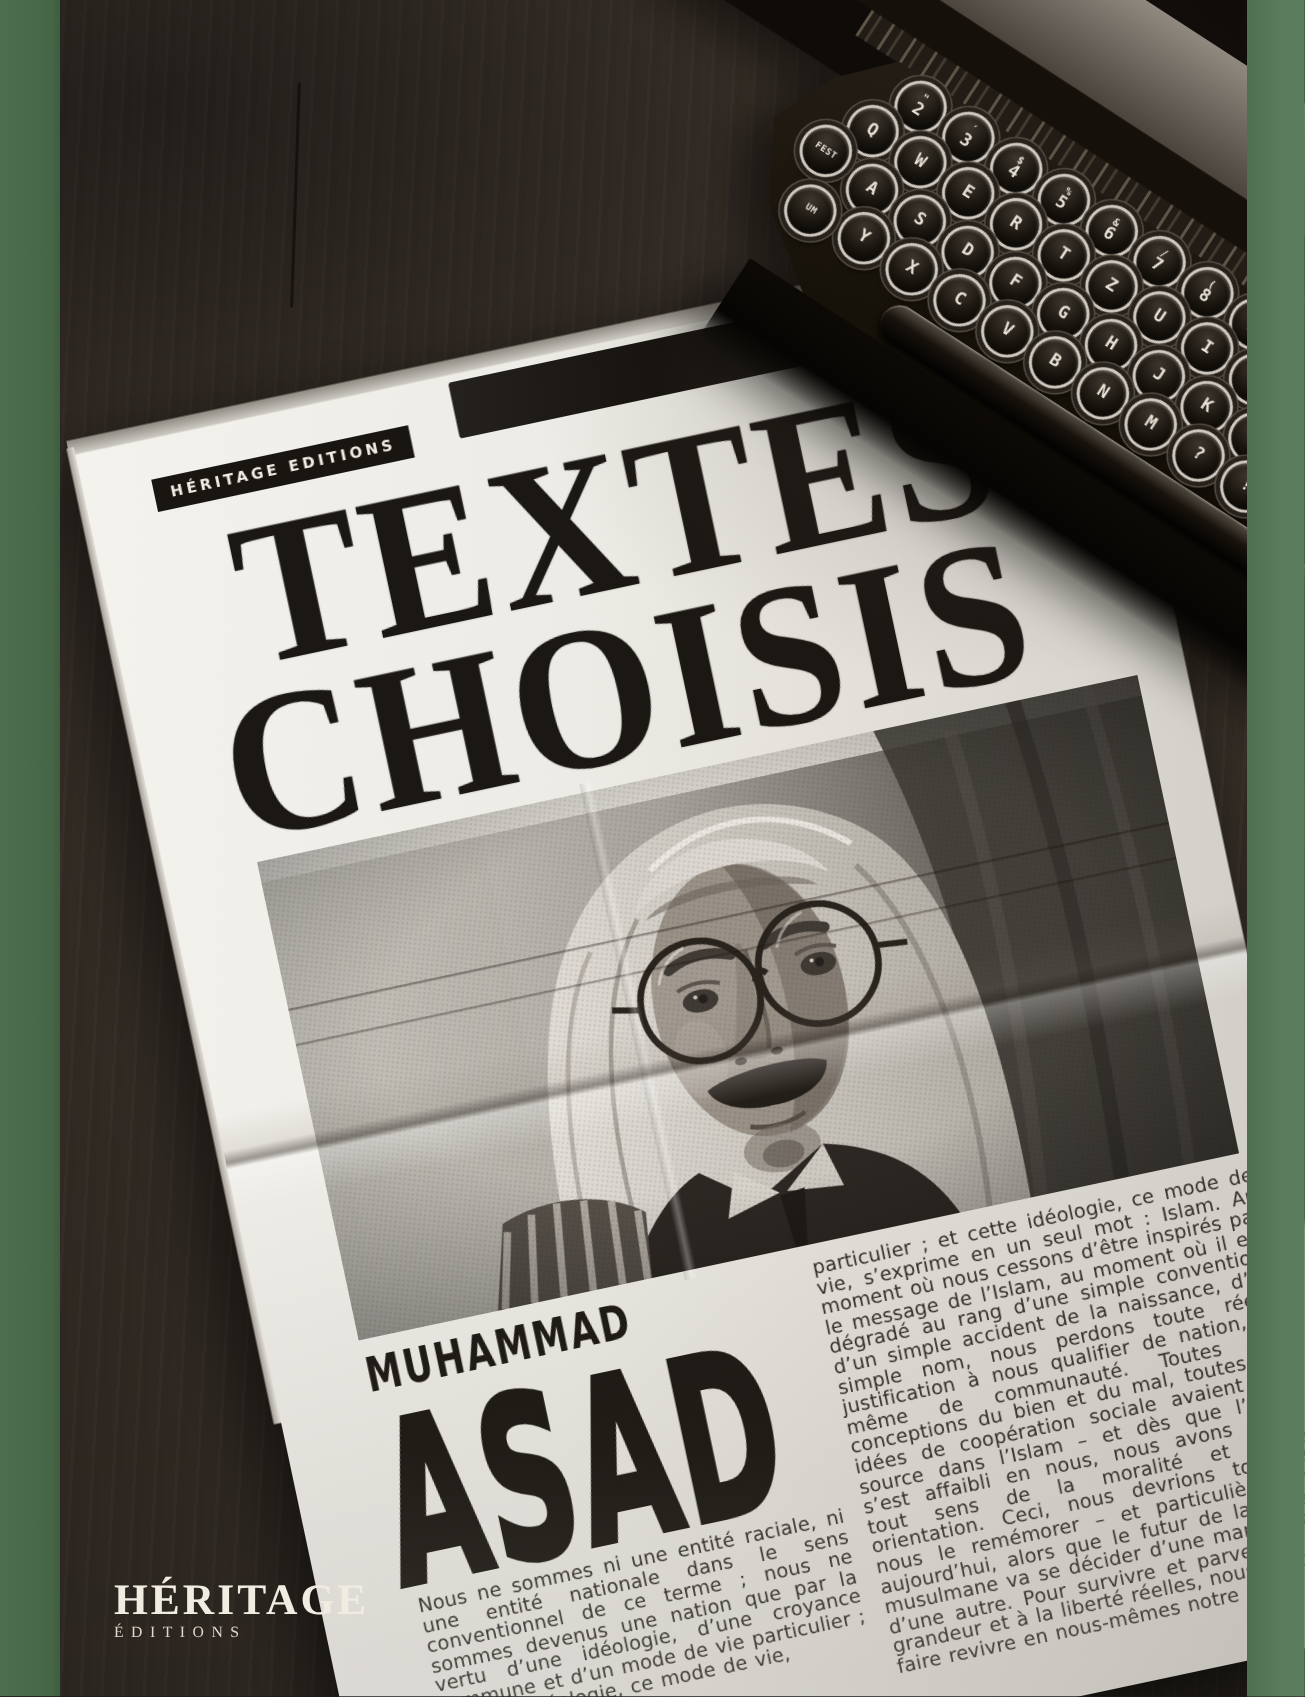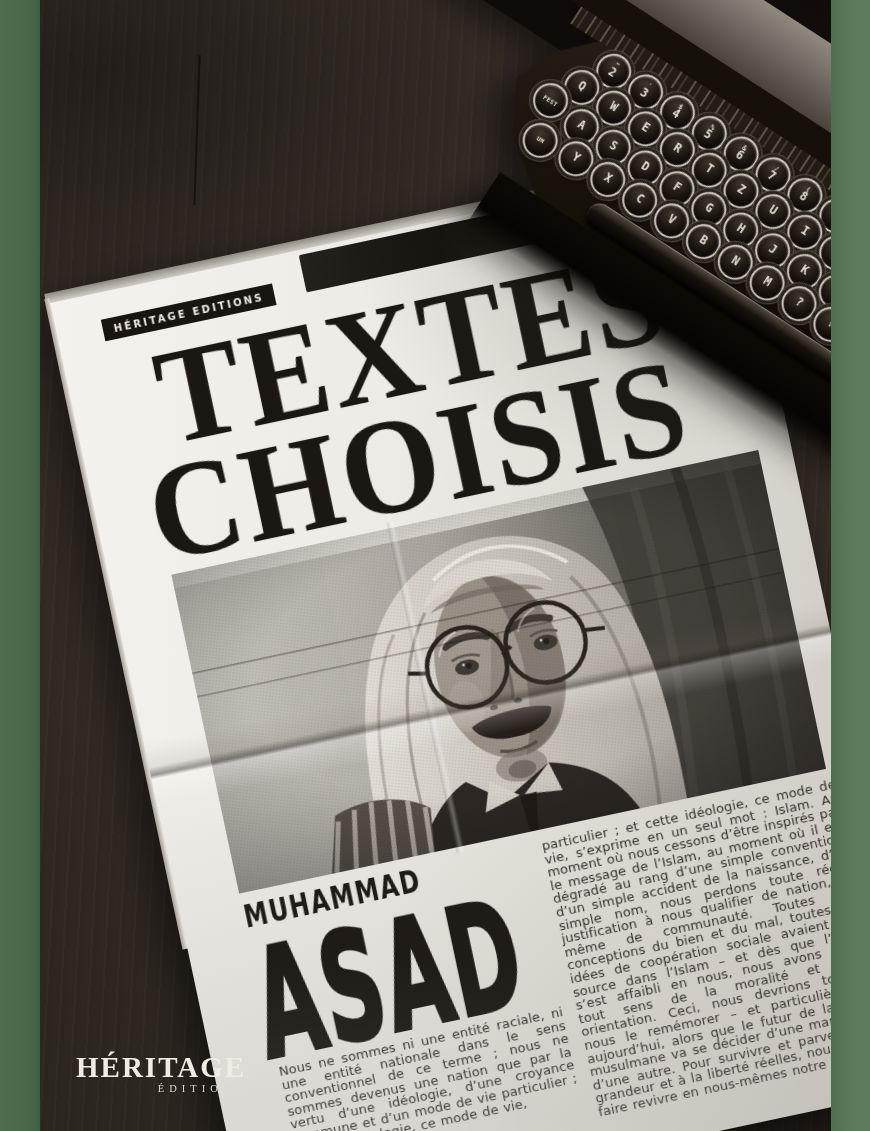--- a/index.html
+++ b/index.html
@@ -92,21 +92,21 @@
     box-shadow:0 0 0 3px #27211b, 0 0 0 4px #564f46, 2px 4px 5px rgba(0,0,0,.65),
       inset 0 1px 2px rgba(255,255,255,.3);
     display:flex;flex-direction:column;align-items:center;justify-content:center;
     color:#e6e1d6;font-family:"DejaVu Sans Mono",monospace;font-weight:bold;
     font-size:11.5px;line-height:1;}
   .tw-key .kt{font-size:7px;line-height:6px;}
   .tw-key.small{font-size:6px;letter-spacing:.4px;}
 
   
   .logo{position:absolute;left:76px;top:1052px;z-index:20;color:var(--logo);
-    font-family:"Liberation Serif","DejaVu Serif",serif;text-align:right;}
+    font-family:"Liberation Serif","DejaVu Serif",serif;text-align:left;}
   .logo .name{font-size:29px;font-weight:bold;letter-spacing:2px;line-height:1.05;}
   .logo .sub{font-size:10.5px;letter-spacing:5px;color:#ddd8ce;margin-top:1px;}
 </style>
 </head>
 <body>
 
 <div class="stage">
 
   <div class="scratch"></div>
 

